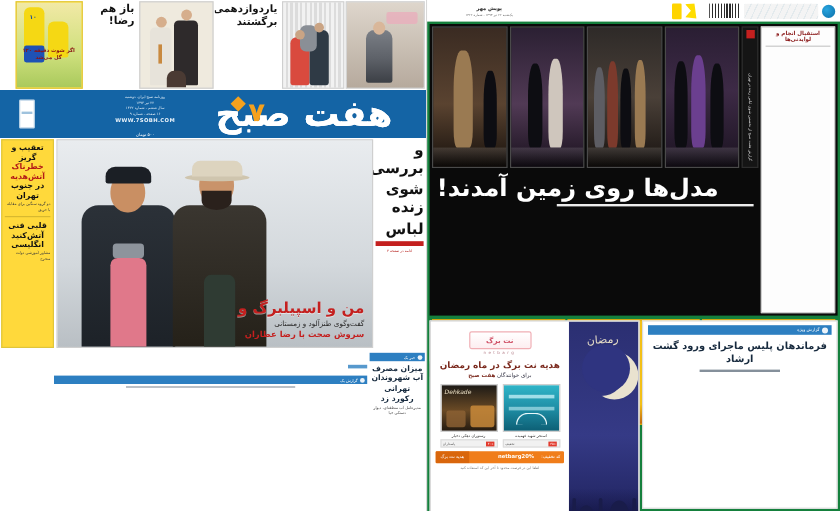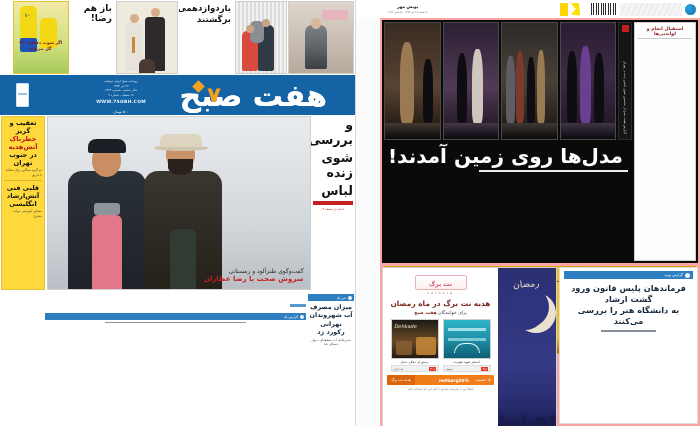--- a/index.html
+++ b/index.html
@@ -31,21 +31,21 @@
     border-radius:2px; opacity:.85;}
   .lp-barcode { width:26px;height:12px;
     background:repeating-linear-gradient(90deg,#2b2b2b 0 1px,#ffffff 1px 2.4px);}
   .lp-yellowmark { width:17px;height:13px;background:#ffdd00;
      clip-path:polygon(0 8%,45% 0,55% 100%,0 92%,28% 50%); }
   .lp-yellowmark2 { width:8px;height:13px;background:#ffd400; border-radius:1px;}
   .lp-headinfo { margin-right:auto; text-align:center; padding-left:28px;}
   .lp-headinfo .t1 { font-size:4.2px; color:#1b1b1b; font-weight:bold; letter-spacing:.2px;}
   .lp-headinfo .t2 { font-size:2.7px; color:#6a6a6a; margin-top:.5px;}
 
-  .lp-body { position:relative; height:408px; background:#fca5a5; padding:2px;margin-left:24px; }
+  .lp-body { position:relative; height:408px; background:#15803d; padding:2px; }
 
   .lp-hero { position:relative; height:243px; background:#0a0a0a; display:flex; }
   .lp-hero-left {
     width:62px; background:#fdfdfd; border:1px solid #cfcfcf; margin:2px 2px 2px 0;
     padding:3px 3px; position:relative;
   }
   .lp-hero-left h4 { font-size:4.6px; color:#8b1a1a; text-align:center;
       font-weight:bold; margin-bottom:2.5px; border-bottom:.5px solid #c9c9c9; padding-bottom:1.5px;}
   .lp-hero-main { flex:1; position:relative; padding:2px; }
   .lp-vert-strip {
@@ -503,22 +503,21 @@
           <div class="ad-note">لطفا این در فرصت محدود تا آخر این کد استفاده کنید</div>
         </div>
       </div>
 
       <div class="lp-art">
         <div class="art-ribbon">
           <span class="ricon"></span>
           <span class="rlbl">گزارش ویژه</span>
         </div>
         <div class="art-h1">
-          <div>فرماندهان پلیس قانون ورود گشت ارشاد</div>
-          <div>به دانشگاه هنر را بررسی می‌کنند</div>
+          <div>فرماندهان پلیس ماجرای ورود گشت ارشاد</div>
         </div>
         <div class="art-lead">
           <span class="lline" style="width:100%"></span>
           <span class="lline" style="width:46%;margin:0 auto;display:block"></span>
         </div>
         <div class="art-cols">
           <div class="acol">
             <span class="tline sm b"></span><span class="tline sm b"></span><span class="tline sm b" style="width:88%"></span>
             <span class="tline sm b"></span><span class="tline sm b"></span><span class="tline sm b"></span>
             <span class="tline sm b" style="width:78%"></span><span class="tline sm b"></span>
@@ -657,39 +656,40 @@
 
       <div class="rh-right" style="order:3">
         <div class="ybox">
           <div class="yh">تعقیب و گریز</div>
           <div class="yh red">خطرناک آتش‌هدیه</div>
           <div class="yh">در جنوب تهران</div>
           <div class="ysm">دو گروه سنگین برای مقابله با حریق</div>
         </div>
         <div class="ybox" style="border-bottom:none">
           <div class="yh">قلبی فنی</div>
-          <div class="yh">آتش‌ارشاد انگلیسی</div>
+          <div class="yh">آتش‌کنید انگلیسی</div>
           <div class="ysm">مشاور آموزشی دولت منحرج</div>
         </div>
       </div>
 
       <div class="rh-mid" style="order:2">
         <div class="bg-panel"></div>
         <div class="m-body m-l"></div>
         <div class="m-body m-r"></div>
         <div class="m-torso-l"></div>
         <div class="m-torso-r"></div>
         <div class="m-scarf"></div>
         <div class="m-head-l"></div>
         <div class="m-head-r"></div>
         <div class="m-beard"></div>
         <div class="m-cap"></div>
         <div class="m-hatbrim"></div>
         <div class="m-hat"></div>
         <div class="rh-title">
+          <h1>من و اسپیلبرگ و</h1>
           <div class="sub1">گفت‌وگوی طنزآلود و زمستانی</div>
           <div class="sub2">سروش صحت با رضا عطاران</div>
         </div>
       </div>
 
       <div class="rh-left" style="order:1">
         <h2>و بررسی</h2>
         <h2>شوی زنده</h2>
         <h2>لباس</h2>
         <div>

